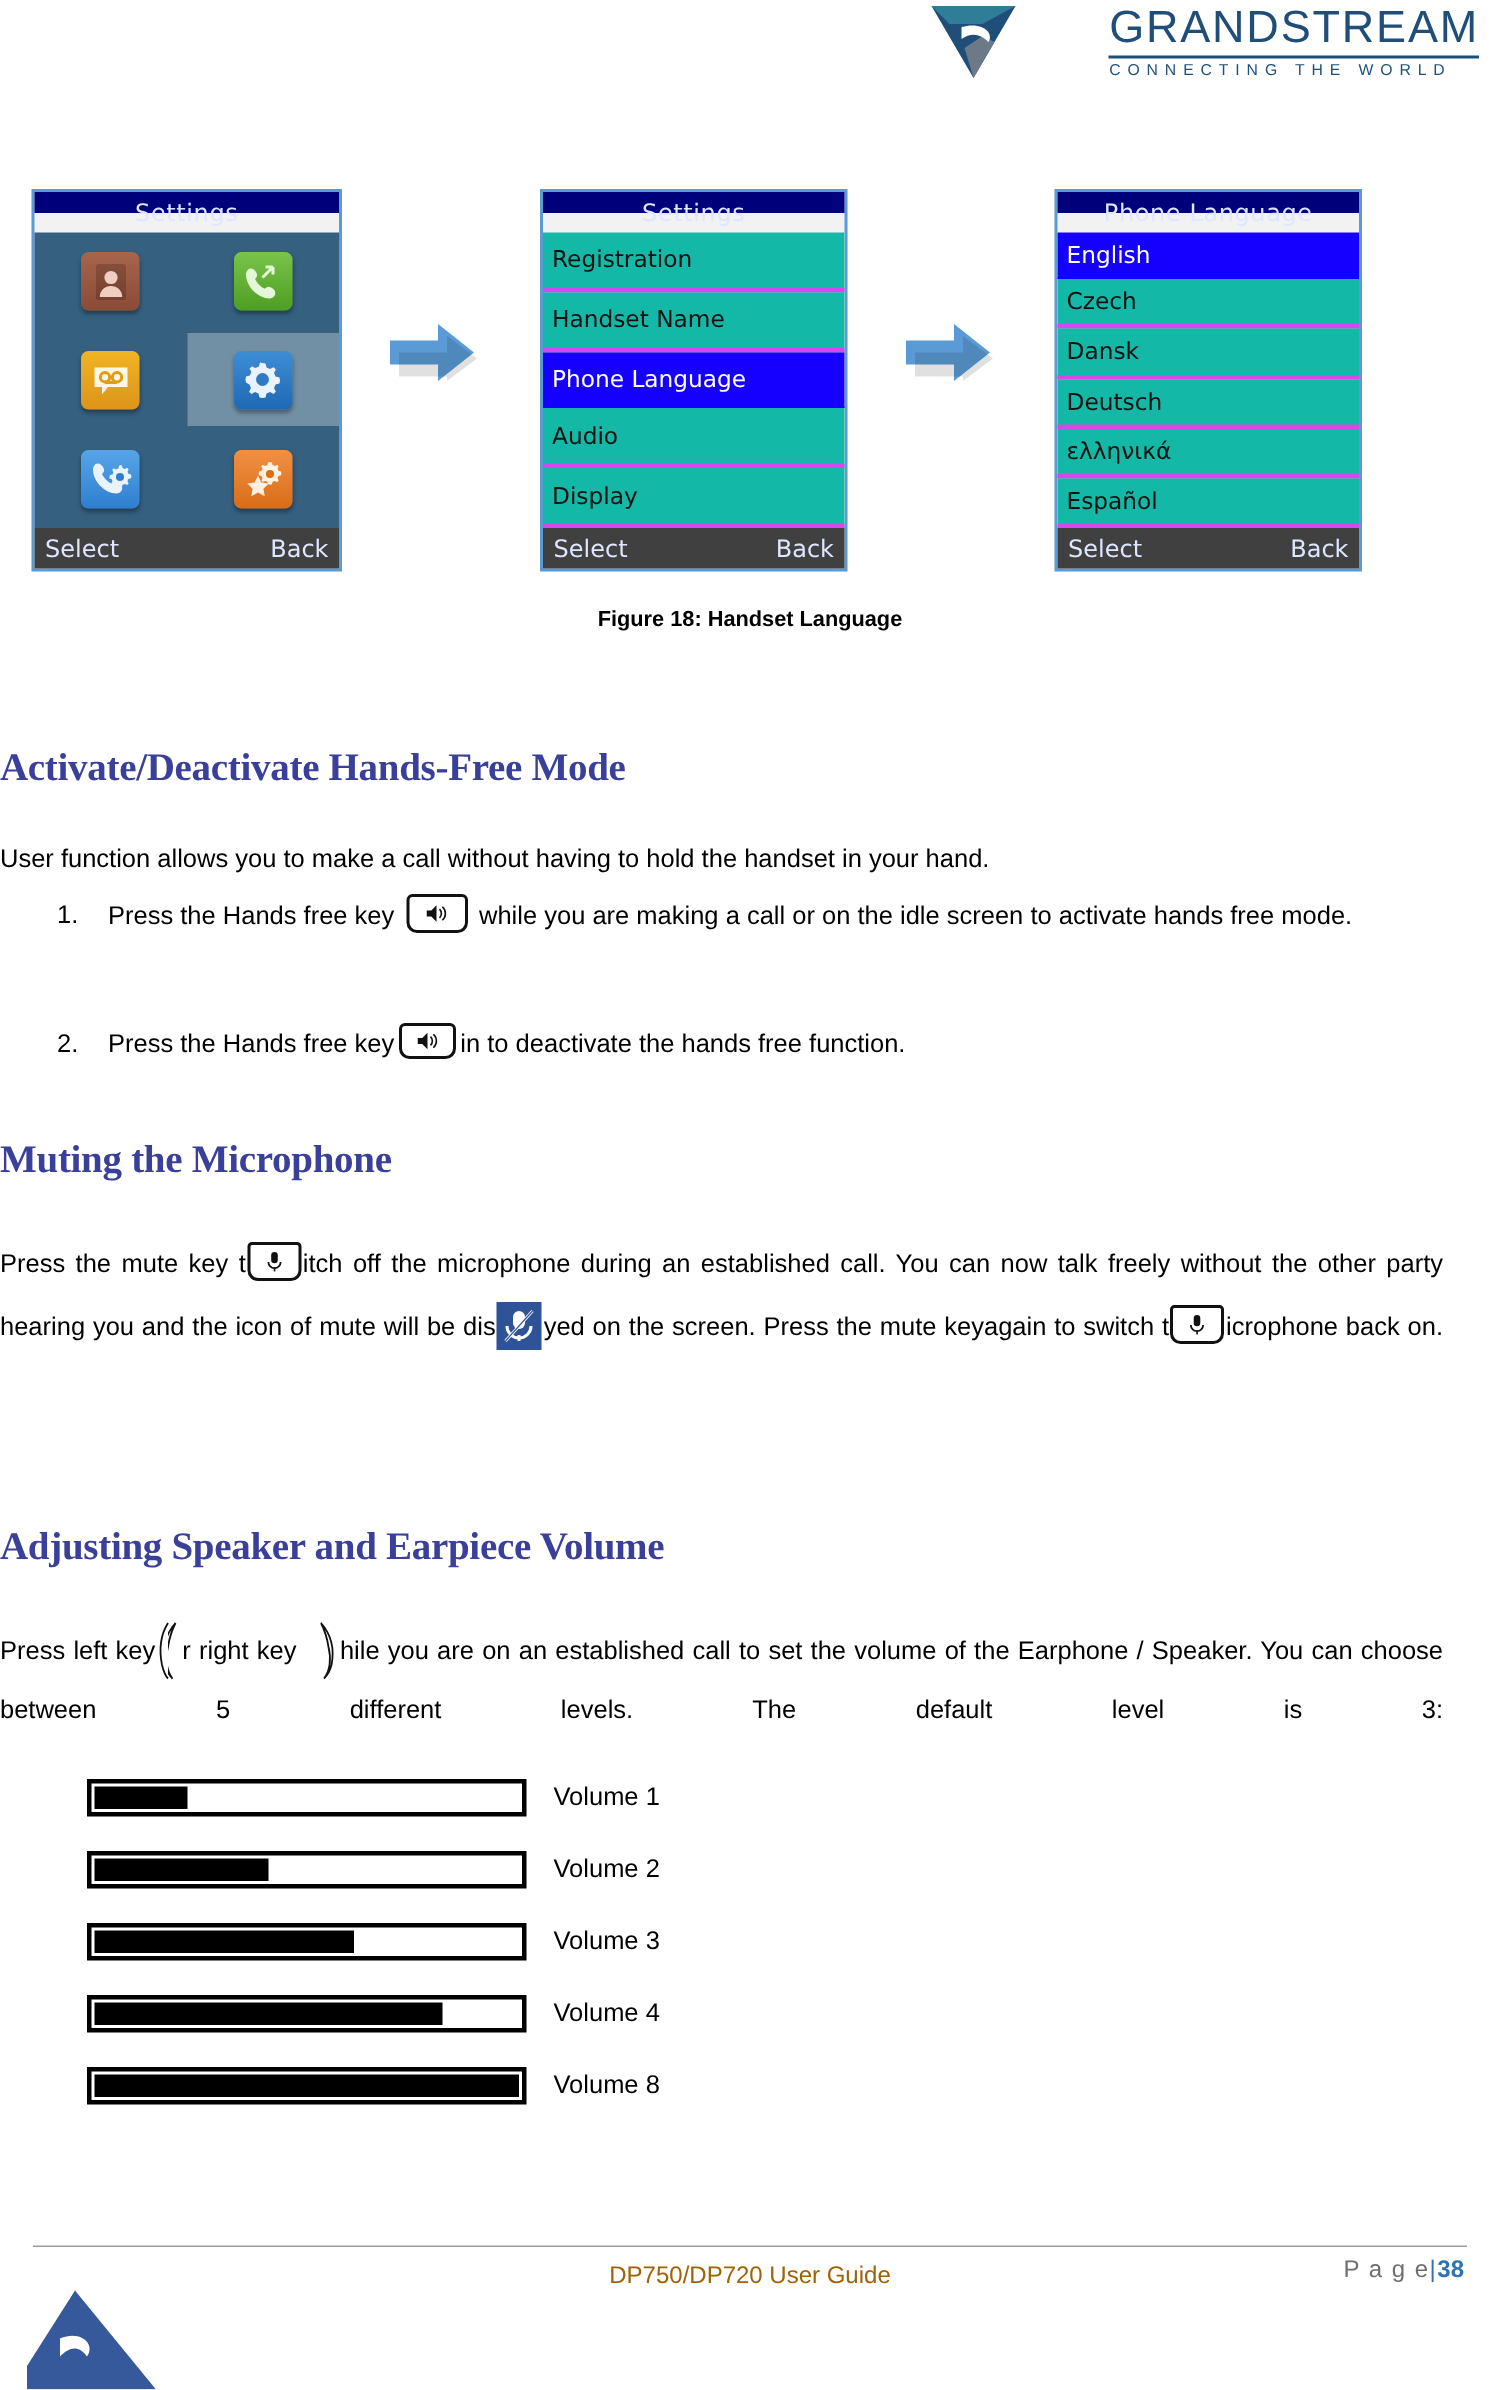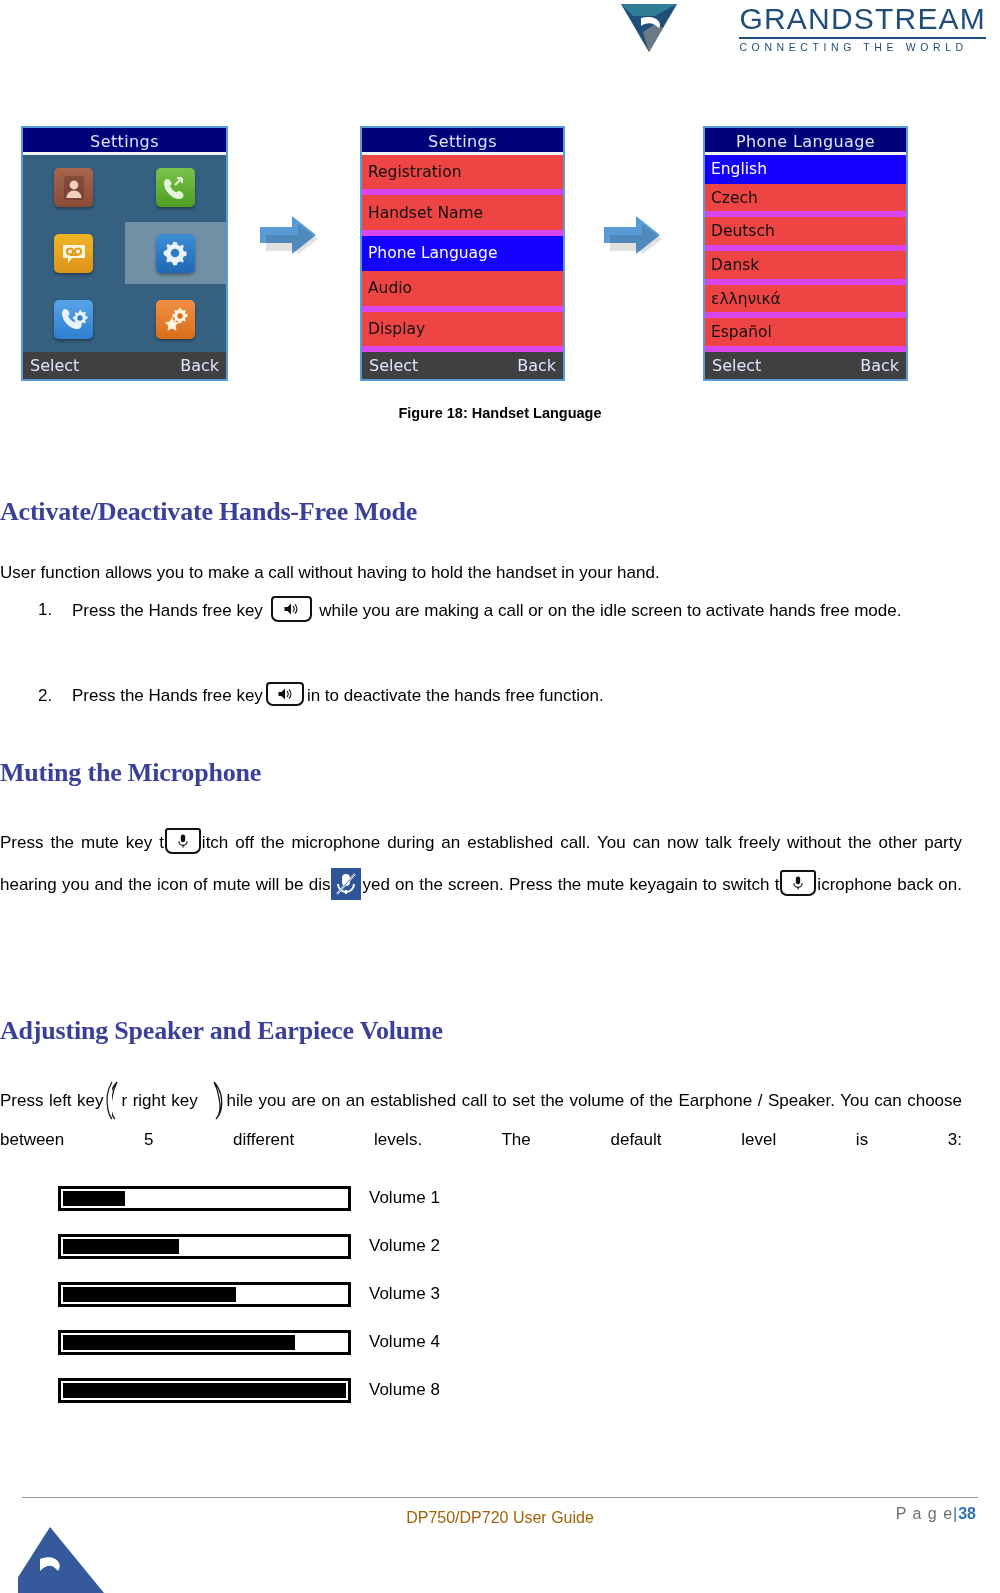--- a/index.html
+++ b/index.html
@@ -79,21 +79,21 @@
   .phone.grid { left: 21px; width: 207px; height: 255px; }
   .phone.list1 { left: 360px; width: 205px; height: 255px; }
   .phone.list2 { left: 703px; width: 205px; height: 255px; }
 
   .ph-title {
     background: #00007a;
     color: #dfe6ff;
     text-align: center;
     font-size: 16px;
     line-height: 27px;
-    height: 24px;
+    height: 14px;
     letter-spacing: .4px;
     font-family: "DejaVu Sans", sans-serif;
   }
   .ph-soft {
     position: absolute;
     bottom: 0;
     left: 0;
     right: 0;
     height: 27px;
     background: #404040;
@@ -151,22 +151,22 @@
     display: flex;
     flex-direction: column;
   }
   .ph-row {
     flex: 1 1 0;
     display: flex;
     align-items: center;
     padding-left: 6px;
     font-size: 15.5px;
     color: #111;
-    border-bottom: 6px solid #d946ef;
-    background: #ef4444;
+    border-bottom: 3px solid #d946ef;
+    background: #14b8a6;
     box-sizing: border-box;
     font-family: "DejaVu Sans", sans-serif;
   }
   .ph-row.sel {
     background: #1500ff;
     color: #ffffff;
     border-bottom: 1px solid #1500ff;
   }
 
   
@@ -460,22 +460,22 @@
         <path d="M4 17 L36 17 L36 6 L60 25 L36 44 L36 33 L4 33 Z" fill="#5b9bd5"></path>
         <path d="M8 21 L40 21 L40 10 L60 25 L40 40 L40 37 L8 37 Z" fill="#000" opacity=".12" transform="translate(2,4)"></path>
       </svg>
   </div>
 
   <div class="phone list2">
     <div class="ph-title">Phone Language</div>
     <div class="ph-list-body">
       <div class="ph-row sel">English</div>
       <div class="ph-row">Czech</div>
+      <div class="ph-row">Dansk</div>
       <div class="ph-row">Deutsch</div>
-      <div class="ph-row">Dansk</div>
       <div class="ph-row">ελληνικά</div>
       <div class="ph-row">Español</div>
     </div>
     <div class="ph-soft">
       <span>Select</span>
       <span>Back</span>
     </div>
   </div>
 </div>
 

